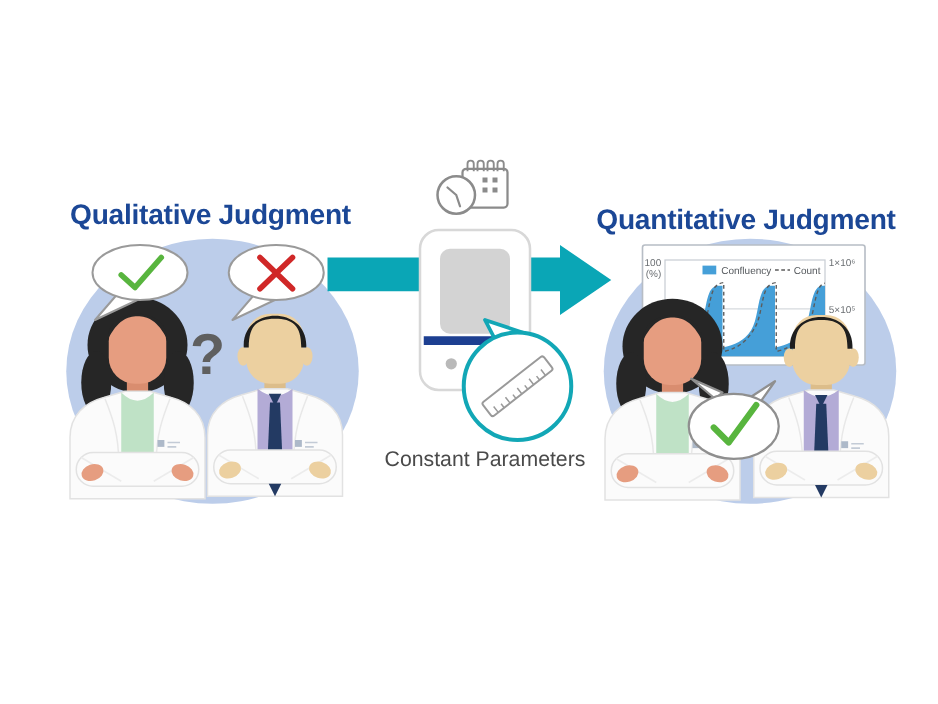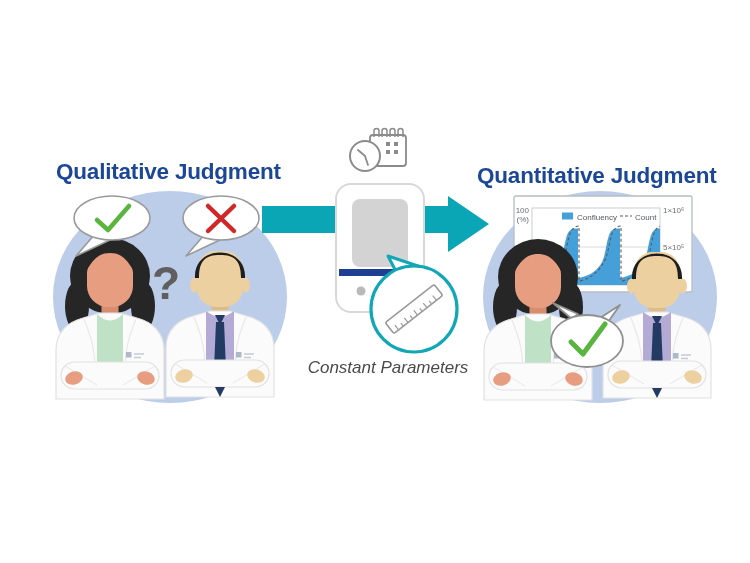--- a/index.html
+++ b/index.html
@@ -4,21 +4,21 @@
 <style>
   html,body{margin:0;padding:0;background:#fff;}
   .canvas{position:relative;width:750px;height:563px;background:#ffffff;overflow:hidden;
           font-family:"Liberation Sans",sans-serif;}
   .art{position:absolute;left:0;top:0;}
   .title{position:absolute;font-weight:bold;font-size:22.5px;color:#1b4796;
          letter-spacing:-0.2px;white-space:nowrap;}
   .title-left{left:56px;top:159px;}
   .title-right{left:477px;top:163px;}
   .caption{position:absolute;left:296px;top:358px;width:184px;text-align:center;
-           font-size:17px;color:#4a4a4a;white-space:nowrap;font-style:italic;}
+           font-size:17px;color:#4a4a4a;white-space:nowrap;}
   svg text{font-family:"Liberation Sans",sans-serif;}
   .axis-label{font-size:8px;fill:#6b6f73;}
   .legend-label{font-size:8px;fill:#55595d;}
   .qmark{font-size:46px;font-weight:bold;fill:#5f5f5f;}
 </style>
 </head>
 <body>
 
 <div class="canvas">
 

